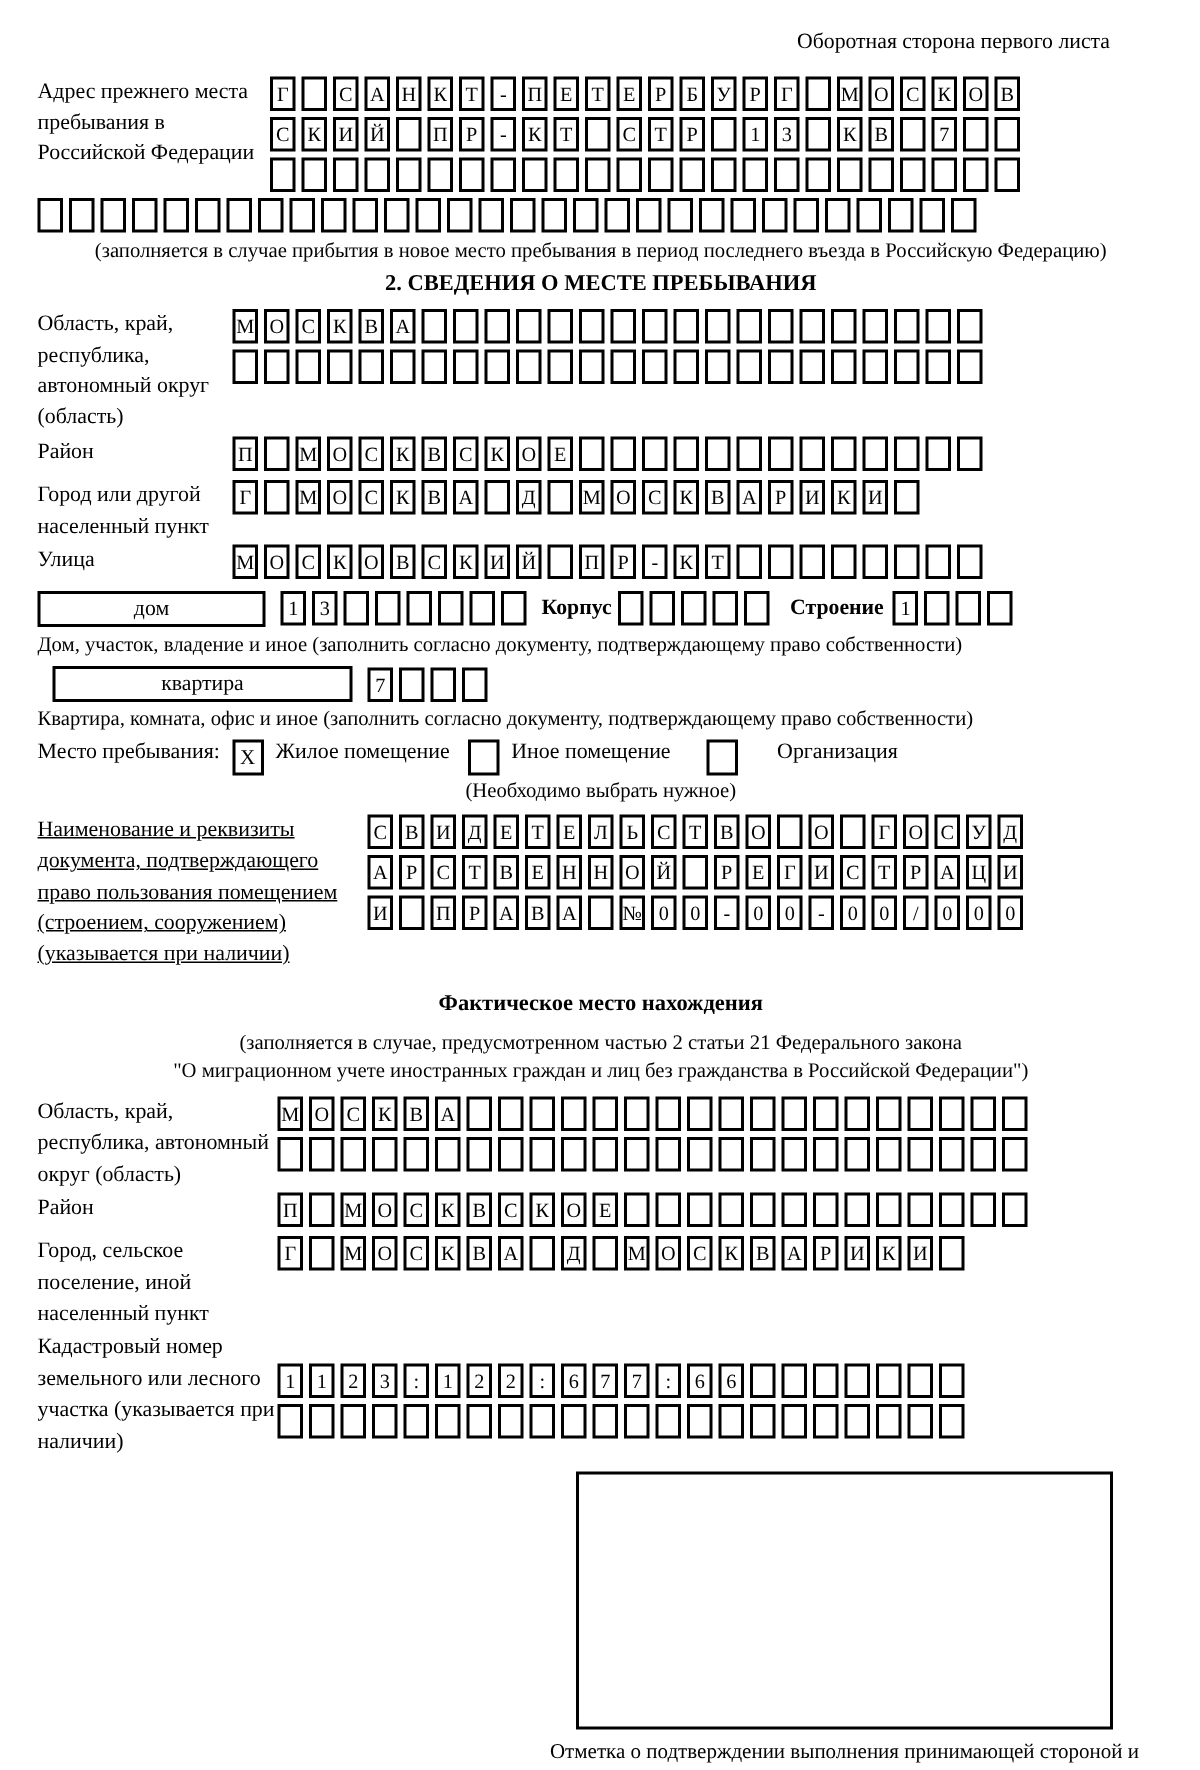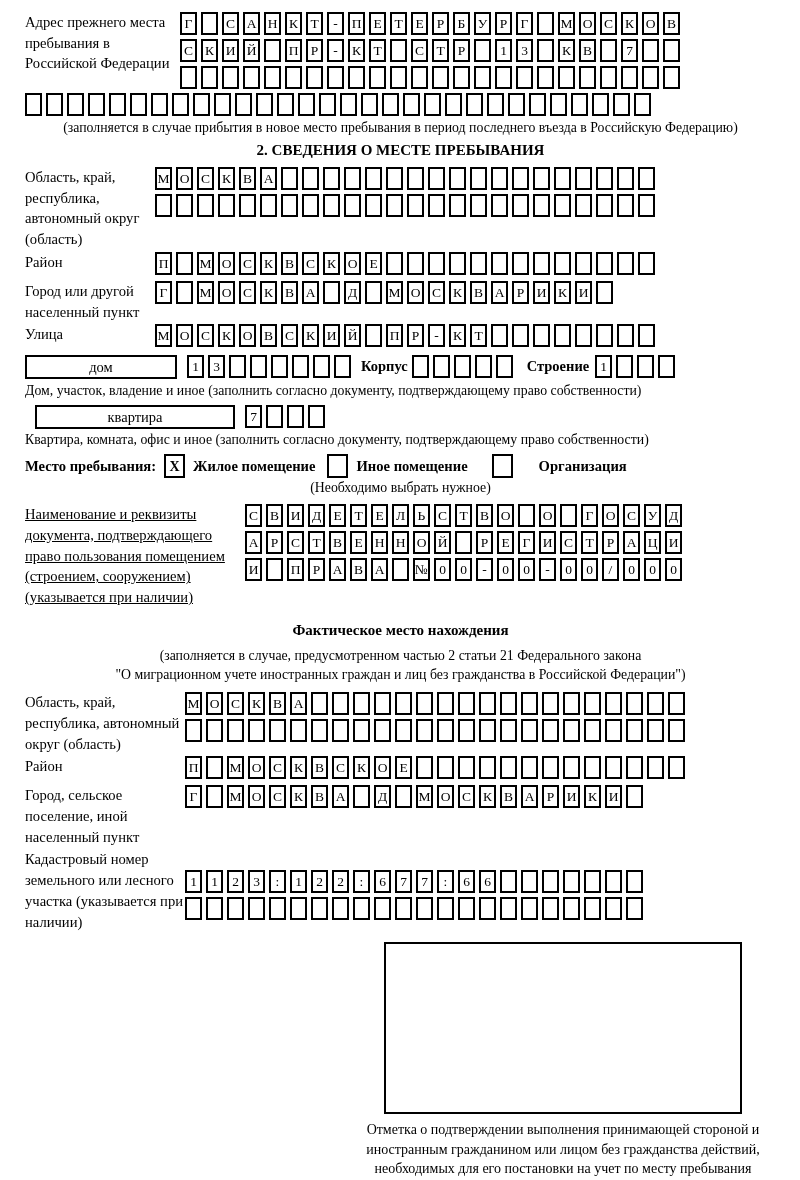--- a/index.html
+++ b/index.html
@@ -32,38 +32,39 @@
   .note-center { text-align: center; }
 
   .sec-title { text-align: center; font-weight: bold; font-size: 15px; margin: 6px 0 8px 0; }
 
   .box-label {
     border: 2px solid #000; height: 24px; text-align: center; font-size: 14.5px;
     line-height: 21px; flex-shrink: 0;
   }
   .inline-lbl { font-size: 14.5px; line-height: 27px; font-weight: bold; }
 
-  .stay-row { display: flex; align-items: center; margin: 6px 0 2px 0; font-weight: bold; }
+  .stay-row { display: flex; align-items: flex-start; margin: 6px 0 2px 0; }
   .stay-row > * { margin-right: 8px; }
   .stay-lbl { font-size: 14.6px; }
 
   .act-title { text-align: center; font-weight: bold; font-size: 15px; margin: 14px 0 8px 0; }
   .act-note { text-align: center; font-size: 13.8px; line-height: 1.35; }
 
   .markbox-wrap { width: 402px; margin-left: auto; margin-right: 12px; margin-top: 10px; }
   .markbox { width: 358px; height: 172px; border: 2px solid #000; margin: 0 auto 6px auto; }
   .markbox-caption { text-align: center; font-size: 14px; line-height: 1.38; }
 
   .mb2 { margin-bottom: 2px; }
 </style>
 </head>
 <body>
 
 <div class="page">
 
+  <div class="header-note">Оборотная сторона первого листа</div>
 
   <div class="frow">
     <div class="flabel" style="width:155px;">Адрес прежнего места пребывания в Российской Федерации</div>
     <div class="rows-col">
       <div class="cellrow">
           <span class="cell">Г</span>
           <span class="cell"></span>
           <span class="cell">С</span>
           <span class="cell">А</span>
           <span class="cell">Н</span>
@@ -346,21 +347,21 @@
     <div class="inline-lbl" style="margin:0 6px 0 10px;">Строение</div>
     <div class="cellrow" style="margin-bottom:0;">
         <span class="cell">1</span>
         <span class="cell"></span>
         <span class="cell"></span>
         <span class="cell"></span>
       </div>
   </div>
   <div class="note" style="margin-top:3px;">Дом, участок, владение и иное (заполнить согласно документу, подтверждающему право собственности)</div>
 
-  <div class="frow" style="">
+  <div class="frow" style="align-items:center;">
     <div class="box-label" style="width:200px; margin:0 10px 0 10px;">квартира</div>
     <div class="cellrow" style="margin-bottom:0;">
         <span class="cell">7</span>
         <span class="cell"></span>
         <span class="cell"></span>
         <span class="cell"></span>
       </div>
   </div>
   <div class="note" style="margin-top:3px;">Квартира, комната, офис и иное (заполнить согласно документу, подтверждающему право собственности)</div>
 

